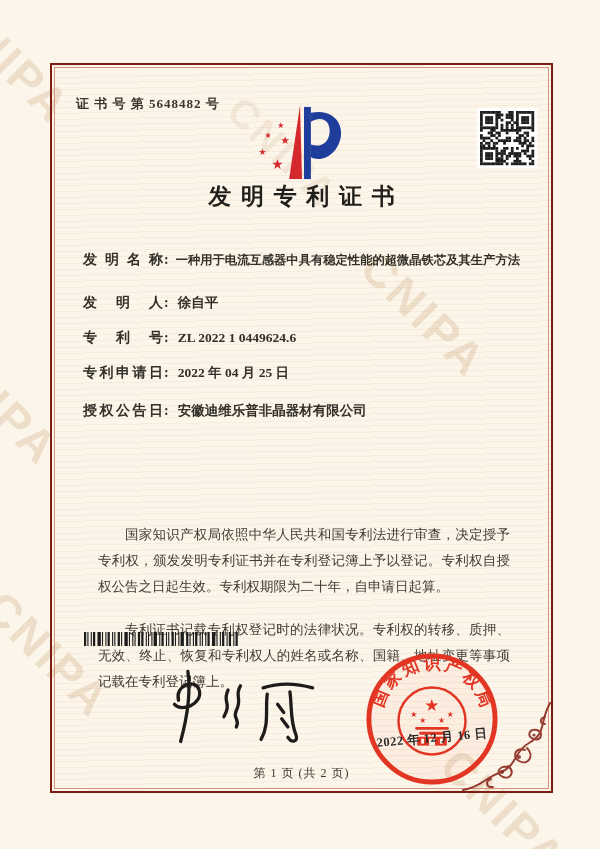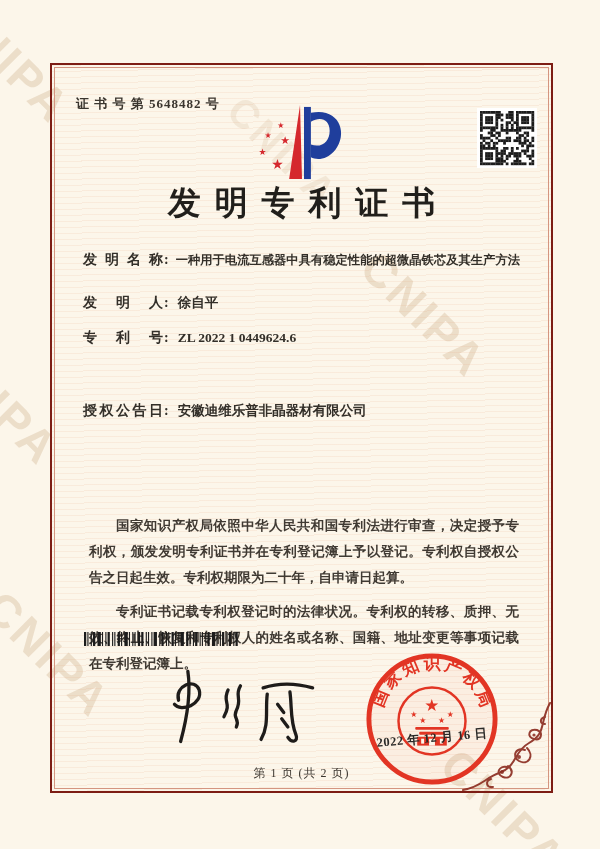--- a/index.html
+++ b/index.html
@@ -24,35 +24,35 @@
     border:2px solid #7d1d14;
     background:
       repeating-linear-gradient(179deg, rgba(230,158,118,0.13) 0px, rgba(230,158,118,0.13) 1px, rgba(255,255,255,0) 1px, rgba(255,255,255,0) 6px);
   }
   .frame-inner{position:absolute;inset:2px;border:1px solid #d49580;pointer-events:none;}
   .cert-no{position:absolute;left:24px;top:30px;font-size:13px;font-weight:bold;letter-spacing:1px;color:#3a352e;white-space:nowrap;}
   .logo{position:absolute;left:50%;top:36px;transform:translateX(-50%);}
   .qr{position:absolute;right:14px;top:43px;}
   .title{
     position:absolute;left:0;top:116px;width:100%;text-align:center;
-    font-size:33px;font-weight:600;letter-spacing:0.42em;text-indent:0.42em;
+    font-size:23px;font-weight:600;letter-spacing:0.42em;text-indent:0.42em;
     color:#211f1b;white-space:nowrap;
   }
   .frow{position:absolute;left:31px;right:26px;font-size:14px;font-weight:bold;color:#332f29;white-space:nowrap;}
   .flabel{display:inline-block;width:80px;text-align:justify;text-align-last:justify;}
   .colon{display:inline-block;margin-left:1px;}
   .fvalue{margin-left:9px;font-size:13.5px;}
   .fvalue.long{font-size:12.3px;margin-left:7px;}
   .fgroup2{position:absolute;left:222px;top:0;}
   .body-text{
     position:absolute;left:29px;top:440px;width:446px;
     font-size:13.5px;line-height:26px;text-align:justify;
     color:#403a33;font-weight:500;
   }
-  .body-text p{margin:8px;text-indent:2em;font-weight:bold;}
+  .body-text p{margin:17px;text-indent:2em;}
   .barcode{position:absolute;left:32px;top:567px;}
   .signoff{position:absolute;left:32px;top:615px;font-size:14px;font-weight:bold;color:#3a352e;line-height:30px;}
   .signature{position:absolute;left:108px;top:600px;}
   .seal{position:absolute;left:311px;top:585px;width:138px;height:138px;}
   .seal-date{
     position:absolute;left:-6px;top:80px;width:150px;text-align:center;
     font-size:12.5px;font-weight:bold;color:#2b2a28;letter-spacing:0.5px;
     transform:rotate(-5deg);white-space:nowrap;
   }
   .ornament{position:absolute;right:-4px;bottom:-4px;}
@@ -342,20 +342,23 @@
 
     <div class="frow" style="top:229px;">
       <span class="flabel">发明人</span><span class="colon">:</span><span class="fvalue">徐自平</span>
     </div>
     <div class="frow" style="top:186px;">
       <span class="flabel">发明名称</span><span class="colon">:</span><span class="fvalue long">一种用于电流互感器中具有稳定性能的超微晶铁芯及其生产方法</span>
     </div>
     <div class="frow" style="top:264px;">
       <span class="flabel">专利号</span><span class="colon">:</span><span class="fvalue">ZL 2022 1 0449624.6</span>
     </div>
+    <div class="frow" style="top:299px;">
+      <span class="flabel">专利申请日</span><span class="colon">:</span><span class="fvalue">2022 年 04 月 25 日</span>
+    </div>
     <div class="frow" style="top:337px;">
       <span class="flabel">授权公告日</span><span class="colon">:</span><span class="fvalue">安徽迪维乐普非晶器材有限公司</span>
     </div>
 
     <div class="body-text">
       <p>国家知识产权局依照中华人民共和国专利法进行审查，决定授予专利权，颁发发明专利证书并在专利登记簿上予以登记。专利权自授权公告之日起生效。专利权期限为二十年，自申请日起算。</p>
       <p>专利证书记载专利权登记时的法律状况。专利权的转移、质押、无效、终止、恢复和专利权人的姓名或名称、国籍、地址变更等事项记载在专利登记簿上。</p>
     </div>
 
     <svg class="barcode" id="barcode-svg" width="156" height="14" viewBox="0 0 156 14">

